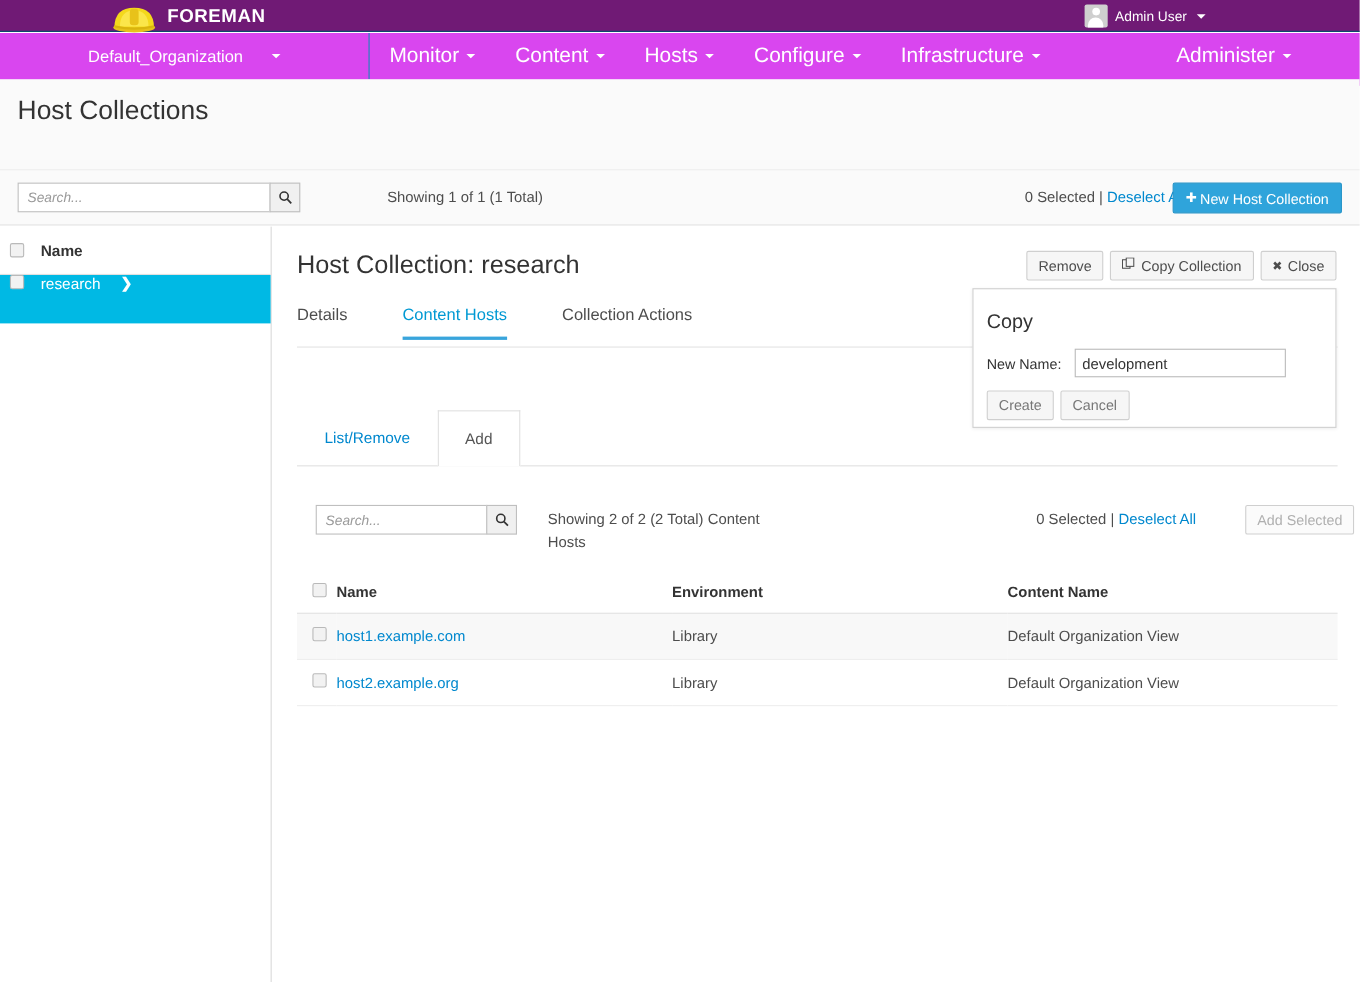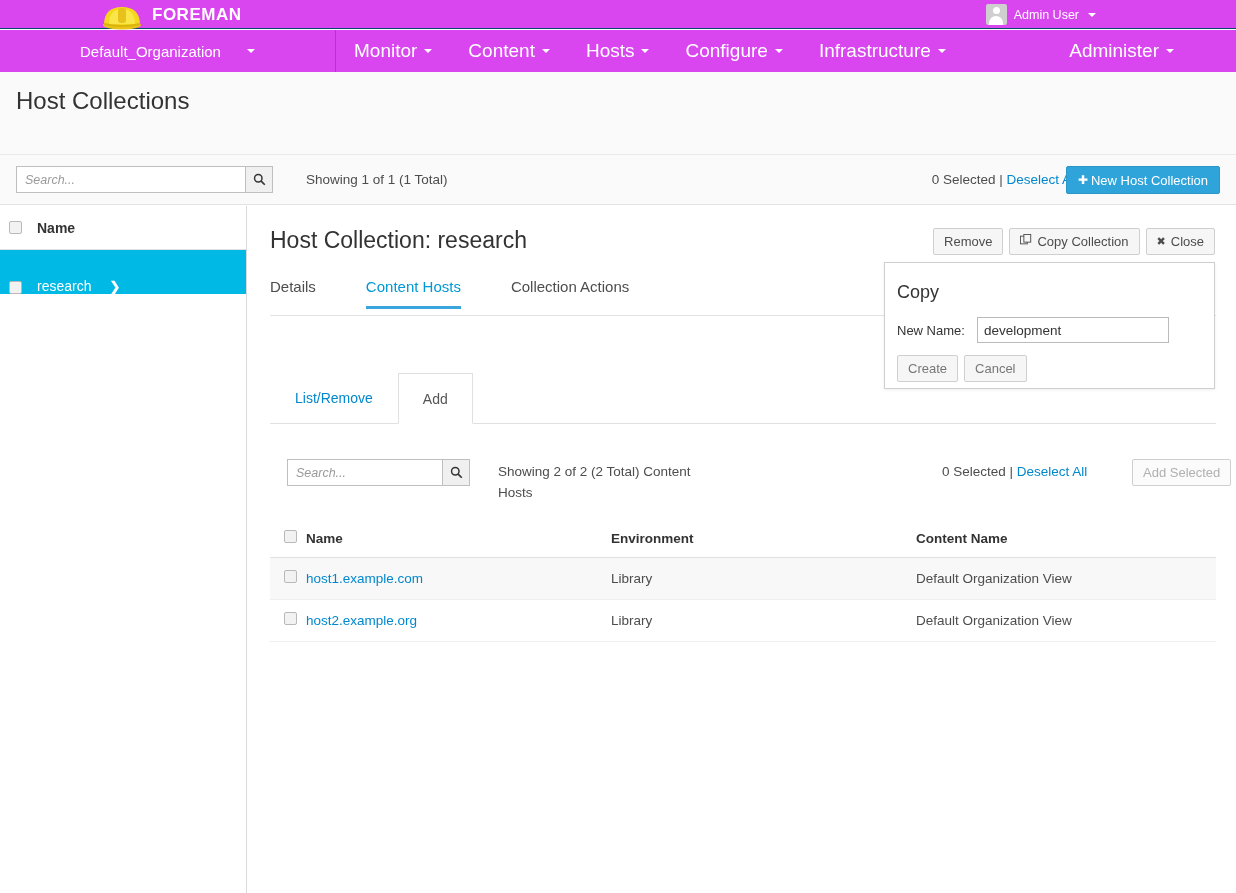--- a/index.html
+++ b/index.html
@@ -11,21 +11,21 @@
     font-family: "Liberation Sans", sans-serif;
     font-size: 13px;
     color: #333;
     overflow: hidden;
   }
 
   
   .topbar {
     position: absolute; top: 0; left: 0;
     width: 1236px; height: 29px;
-    background: #d946ef;
+    background: #701a75;
     border-bottom: 1px solid #014a6b;
   }
   .brand {
     position: absolute; left: 100px; top: 0;
     height: 29px; display: flex; align-items: center; gap: 8px;
   }
   .hardhat { width: 44px; height: 29px; position: relative; }
   .hardhat svg { position: absolute; top: -2px; left: 0; }
   .brand-title {
     color: #fff; font-size: 17px; font-weight: bold;
@@ -116,21 +116,21 @@
   .search-input::placeholder { color: #9a9a9a; font-style: italic; }
   .search-btn {
     height: 27px; width: 28px; margin-left: -1px;
     border: 1px solid #bfbfbf; background: #f0f0f0;
     display: flex; align-items: center; justify-content: center;
     cursor: pointer;
   }
   .search-btn svg { display: block; }
 
   .showing-text {
-    position: absolute; color: #4d4d4d; font-size: 13.5px;
+    position: absolute; color: #4d4d4d; font-size: 13.5px; margin-left: 46px;
   }
   .select-info {
     position: absolute; font-size: 13.5px; color: #4d4d4d;
   }
   .link { color: #0088ce; text-decoration: none; cursor: pointer; }
 
   .btn-primary {
     position: absolute;
     background: #2fa4db; color: #fff;
     border: 1px solid #2a96c9; border-radius: 2px;
@@ -162,21 +162,21 @@
     display: flex; align-items: center; padding-left: 9px; gap: 15px;
     font-weight: bold; font-size: 14px; color: #333;
   }
   .cbx {
     width: 13px; height: 13px;
     border: 1px solid #b9b9b9; background: #f2f2f2;
     border-radius: 2px; display: inline-block;
     cursor: pointer; flex: none;
   }
   .list-row {
-    height: 44px; display: flex; align-items: flex-end;
+    height: 44px; display: flex; align-items: flex-start;
     padding-left: 9px; gap: 15px; cursor: pointer;
   }
   .list-row.selected { background: #00b9e4; }
   .list-row.selected .row-label { color: #fff; }
   .row-label { color: #0088ce; font-size: 14px; }
   .chev {
     color: #fff; font-weight: bold; font-size: 13px; margin-left: 3px;
   }
 
   

